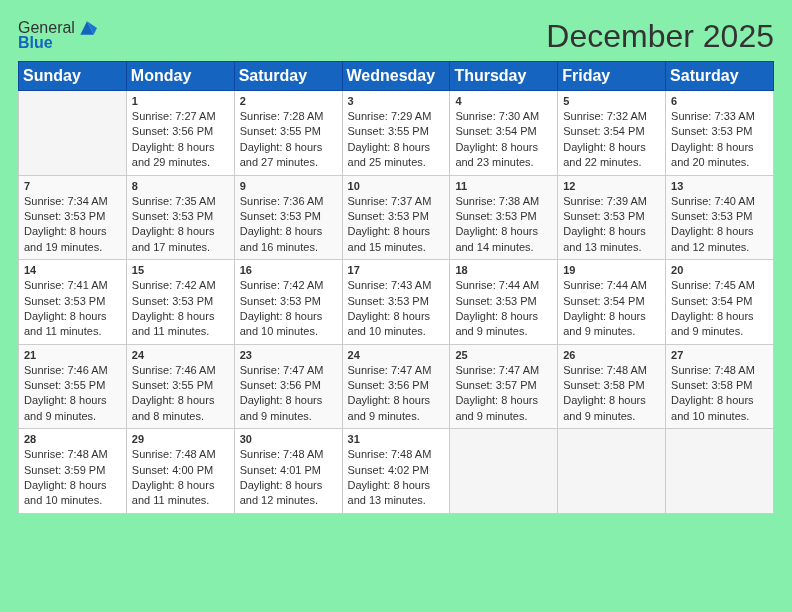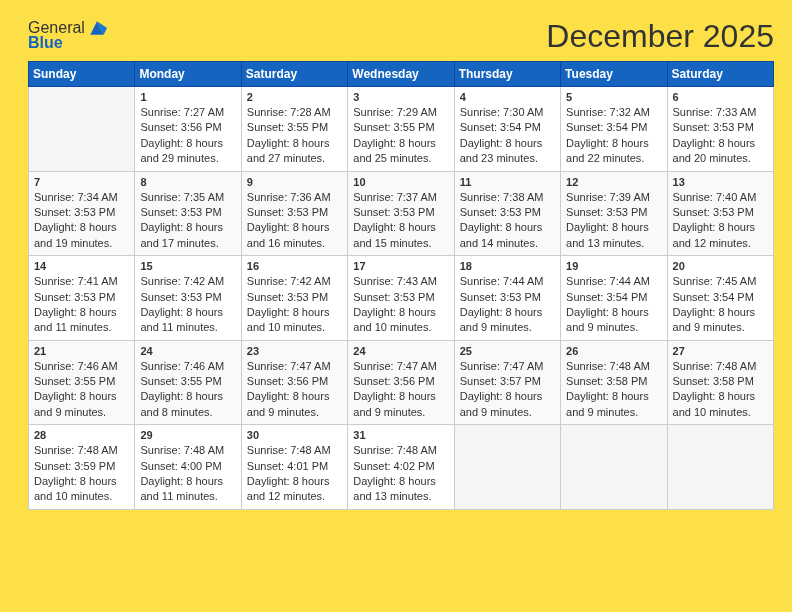--- a/index.html
+++ b/index.html
@@ -6,22 +6,22 @@
     body {
       font-family: Arial, sans-serif;
       background: #fff;
       width: 792px;
       height: 612px;
       overflow: hidden;
     }
     .page {
       width: 792px;
       height: 612px;
-      background: #fde047;
-      padding: 18px 18px 10px 28px;
+      background: #86efac;
+      padding: 18px 18px 10px 18px;
     }
     .header {
       display: flex;
       justify-content: space-between;
       align-items: flex-start;
       margin-bottom: 6px;
     }
     .logo {
       display: flex;
       align-items: center;
@@ -47,21 +47,21 @@
       color: #555;
     }
     table {
       width: 100%;
       border-collapse: collapse;
       table-layout: fixed;
     }
     thead th {
       background: #1565C0;
       color: #fff;
-      font-size: 12px;
+      font-size: 16px;
       font-weight: bold;
       padding: 5px 4px;
       text-align: left;
       border: 1px solid #0d47a1;
     }
     tbody td {
       border: 1px solid #ccc;
       vertical-align: top;
       padding: 4px 5px;
       font-size: 9.5px;
@@ -111,21 +111,21 @@
   </div>
 
   <table>
     <thead>
       <tr>
       <th>Sunday</th>
           <th>Monday</th>
           <th>Saturday</th>
           <th>Wednesday</th>
           <th>Thursday</th>
-          <th>Tuesday</th>
+          <th>Friday</th>
           <th>Saturday</th>
         </tr>
     </thead>
     <tbody id="calendar-body">
     <tr>
           <td class="empty"></td>
           <td>
           <span class="day-num">1</span>
           <div class="day-info">
             Sunrise: 7:27 AM<br>

